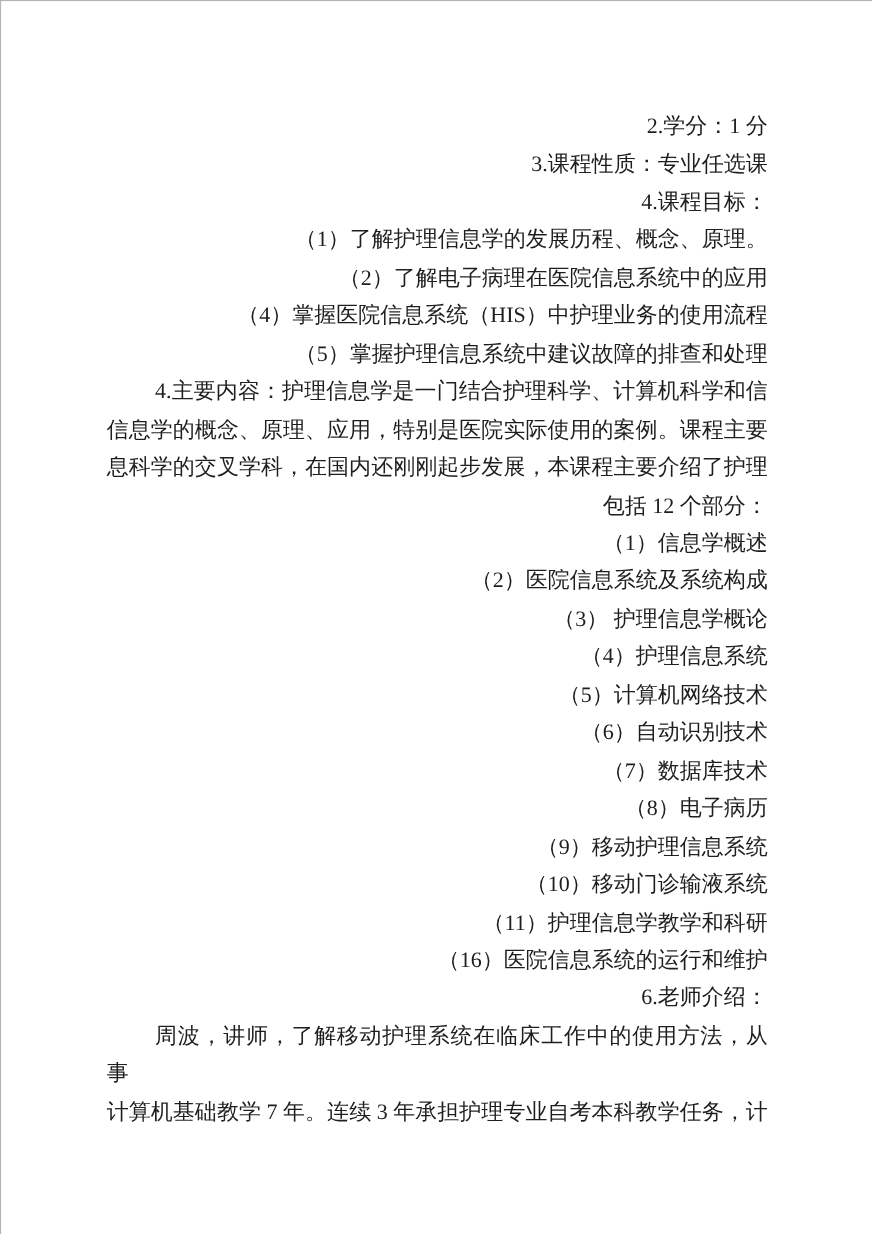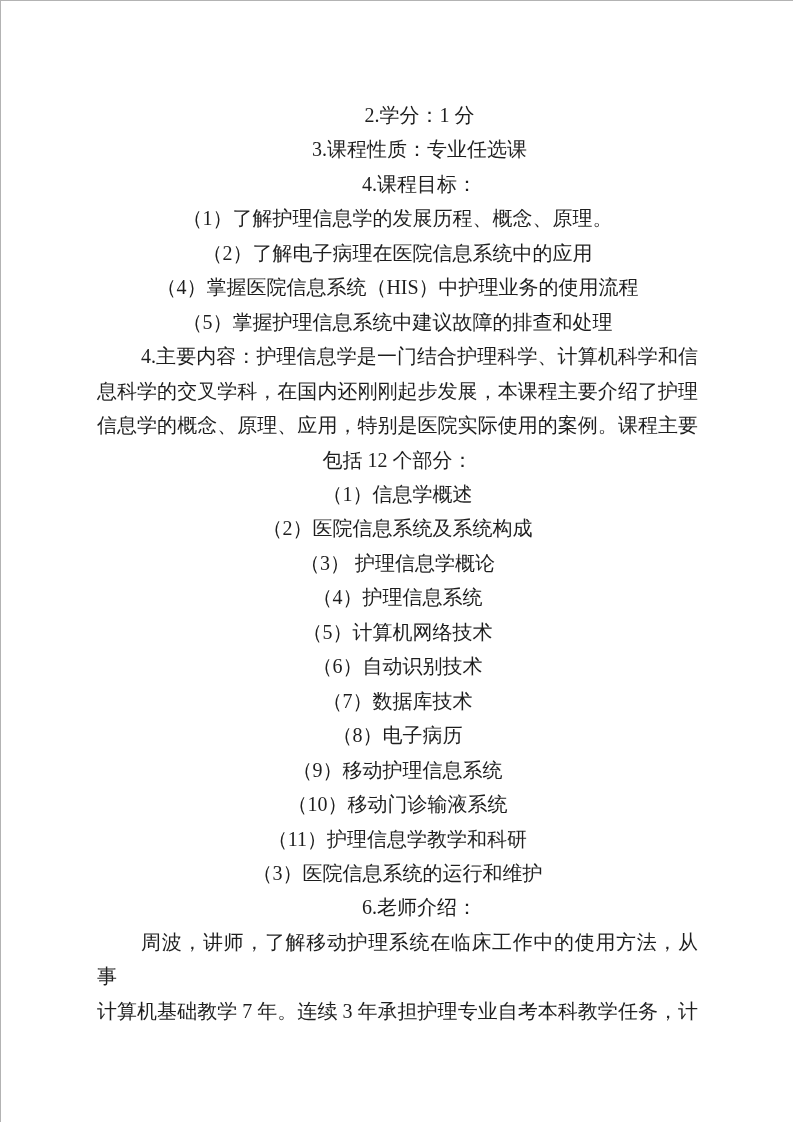--- a/index.html
+++ b/index.html
@@ -22,21 +22,21 @@
     top: 97px;
     left: 96px;
     width: 601px;
   }
   .line {
     font-family: "Liberation Serif", "DejaVu Serif", serif;
     font-size: 20px;
     line-height: 34.45px;
     color: var(--text-color, #1e1e1e);
     white-space: pre-wrap;
-    text-align: center;
+    text-align: right;
   }
   .line.indent {
     text-indent: 44px;
   }
   .line.fill {
     text-align: justify;
     text-align-last: justify;
   }
 </style>
 </head>
@@ -45,32 +45,32 @@
 <div class="page">
   <div class="content">
     <div class="line indent">2.学分：1 分</div>
     <div class="line indent">3.课程性质：专业任选课</div>
     <div class="line indent">4.课程目标：</div>
     <div class="line">（1）了解护理信息学的发展历程、概念、原理。</div>
     <div class="line">（2）了解电子病理在医院信息系统中的应用</div>
     <div class="line">（4）掌握医院信息系统（HIS）中护理业务的使用流程</div>
     <div class="line">（5）掌握护理信息系统中建议故障的排查和处理</div>
     <div class="line indent fill">4.主要内容：护理信息学是一门结合护理科学、计算机科学和信</div>
+    <div class="line fill">信息学的概念、原理、应用，特别是医院实际使用的案例。课程主要</div>
     <div class="line fill">息科学的交叉学科，在国内还刚刚起步发展，本课程主要介绍了护理</div>
-    <div class="line fill">信息学的概念、原理、应用，特别是医院实际使用的案例。课程主要</div>
     <div class="line">包括 12 个部分：</div>
     <div class="line">（1）信息学概述</div>
     <div class="line">（2）医院信息系统及系统构成</div>
     <div class="line">（3） 护理信息学概论</div>
     <div class="line">（4）护理信息系统</div>
     <div class="line">（5）计算机网络技术</div>
     <div class="line">（6）自动识别技术</div>
     <div class="line">（7）数据库技术</div>
     <div class="line">（8）电子病历</div>
     <div class="line">（9）移动护理信息系统</div>
     <div class="line">（10）移动门诊输液系统</div>
     <div class="line">（11）护理信息学教学和科研</div>
-    <div class="line">（3）医院信息系统的运行和维护</div>
+    <div class="line">（16）医院信息系统的运行和维护</div>
     <div class="line indent">6.老师介绍：</div>
     <div class="line indent fill">周波，讲师，了解移动护理系统在临床工作中的使用方法，从事</div>
     <div class="line fill">计算机基础教学 7 年。连续 3 年承担护理专业自考本科教学任务，计</div>
   </div>
 </div>
 
 </body></html>

